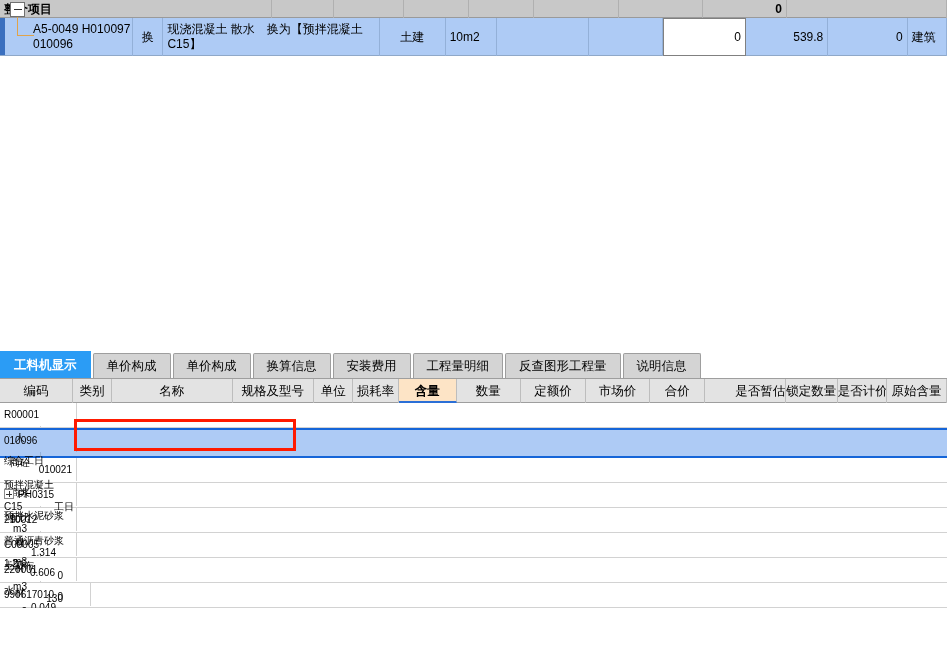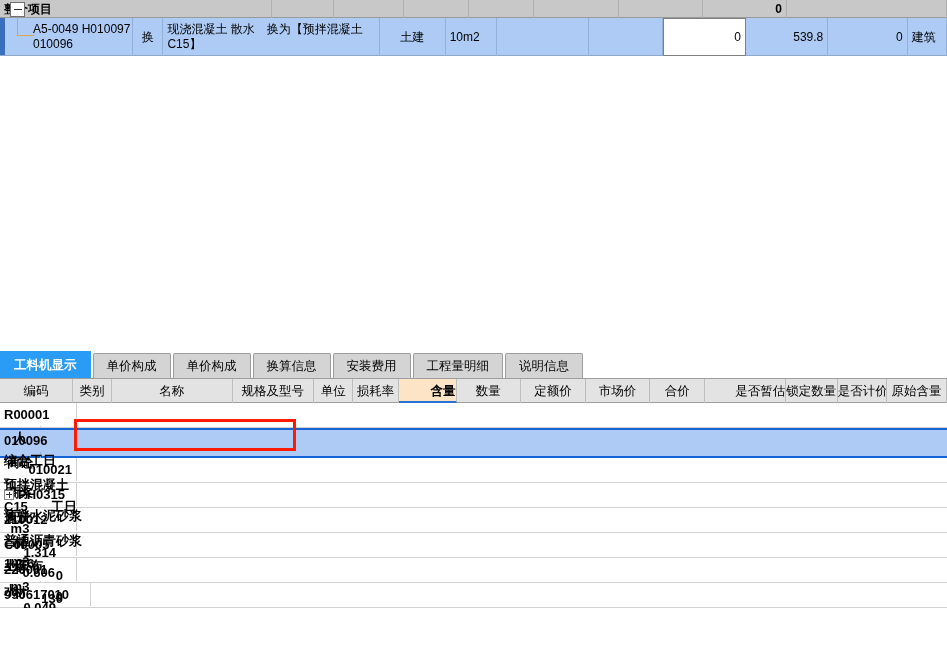--- a/index.html
+++ b/index.html
@@ -65,21 +65,21 @@
   .g-row{display:flex;width:947px;box-sizing:border-box;height:24px;}
   .g-head{height:25px;background:#e3e3e3;border-top:1px solid #9e9e9e;border-bottom:1px solid #9e9e9e;}
   .g-head .c{
     box-sizing:border-box;height:24px;line-height:24px;border-right:1px solid #bdbdbd;
     text-align:center;font-size:12.5px;white-space:nowrap;overflow:hidden;
   }
   .g-head .c.hl{background:#fde4c6;font-weight:bold;border-bottom:2px solid #2b6fd6;}
   .g-body .r{height:24px;background:#fff;border-bottom:1px solid #d2d2d2;}
   .g-body .r .c{
     box-sizing:border-box;height:23px;line-height:23px;border-right:1px solid #d2d2d2;
-    font-size:13px;white-space:nowrap;overflow:hidden;padding:0 4px;font-weight:bold;
+    font-size:10px;white-space:nowrap;overflow:hidden;padding:0 4px;
   }
   .g-body .r .c.ctr{text-align:center;padding:0;}
   .g-body .r .c.rgt{text-align:right;}
   .g-body .r.sel{background:#aecbf5;border-top:2px solid #1565d8;border-bottom:2px solid #1565d8;height:26px;}
   .g-body .r.sel .c{border-right:1px solid #93b0d8;height:22px;line-height:22px;}
   .g-body .r.sel .c.editc{
     background:#fff;border:2px solid #1565d8;text-align:right;height:26px;line-height:22px;
     margin-top:-2px;box-sizing:border-box;
   }
 
@@ -139,32 +139,33 @@
     <div class="treeline2"></div>
   </div>
 
   <div class="tabs" id="tabbar">
       <div class="tab active">工料机显示</div>
       <div class="tab">单价构成</div>
       <div class="tab">单价构成</div>
       <div class="tab">换算信息</div>
       <div class="tab">安装费用</div>
       <div class="tab">工程量明细</div>
+      <div class="tab">反查图形工程量</div>
       <div class="tab">说明信息</div>
     </div>
 
   <div class="grid">
     <div class="g-row g-head" id="ghead">
         <div class="c" style="width: 77px;">编码</div>
         <div class="c" style="width: 41px; text-align: center;">类别</div>
         <div class="c" style="width: 127px;">名称</div>
         <div class="c" style="width: 86px;">规格及型号</div>
         <div class="c" style="width: 41px;">单位</div>
         <div class="c" style="width: 48px;">损耗率</div>
-        <div class="c hl" style="width: 61px; text-align: right;">含量</div>
+        <div class="c hl" style="width: 61px;">含量</div>
         <div class="c" style="width: 68px;">数量</div>
         <div class="c" style="width: 68px;">定额价</div>
         <div class="c" style="width: 68px;">市场价</div>
         <div class="c" style="width: 58px;">合价</div>
         <div class="c" style="width: 53px; margin-left: 30px;">是否暂估</div>
         <div class="c" style="width: 55px;">锁定数量</div>
         <div class="c" style="width: 52px;">是否计价</div>
         <div class="c" style="width: 63px;">原始含量</div>
       </div>
     <div class="g-body" id="gbody">

